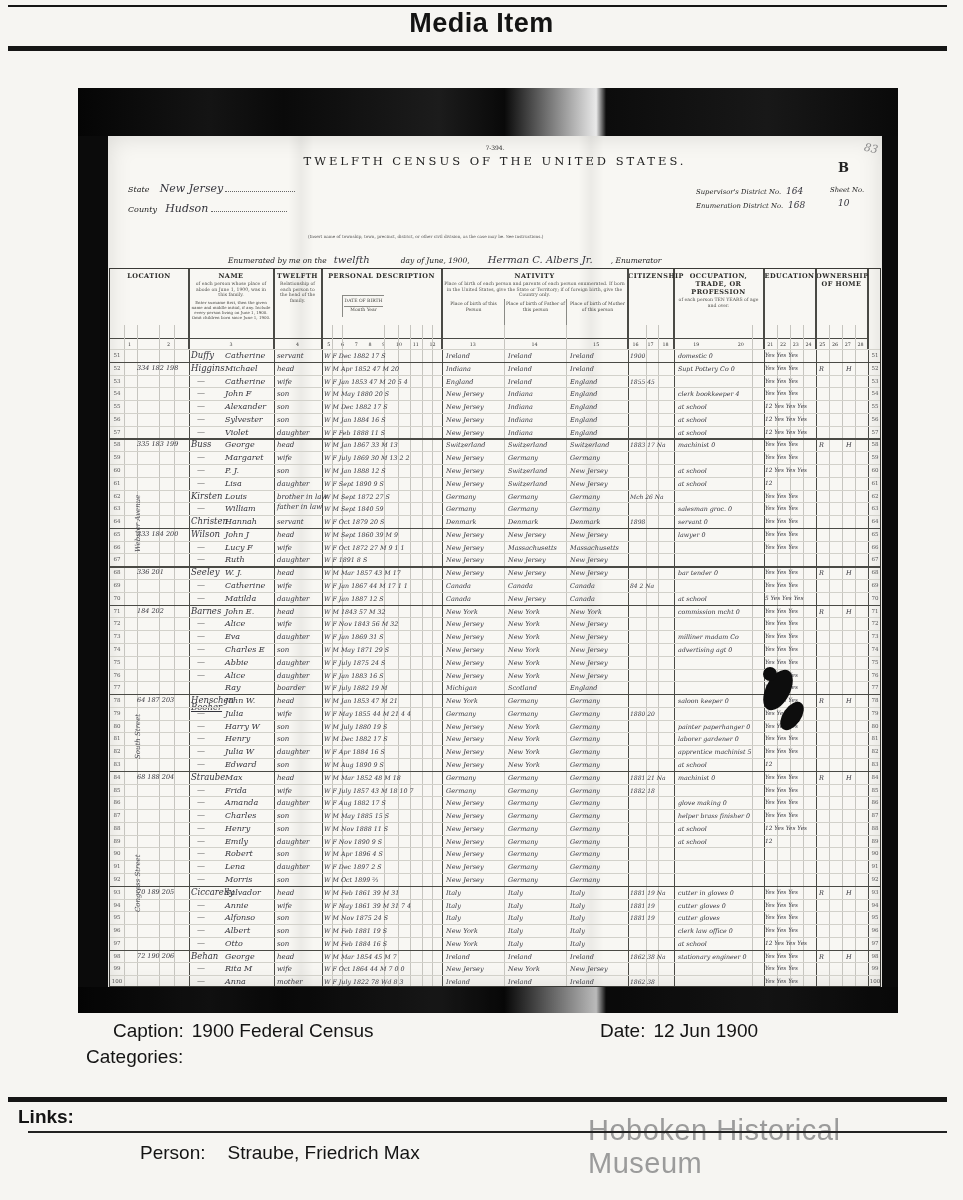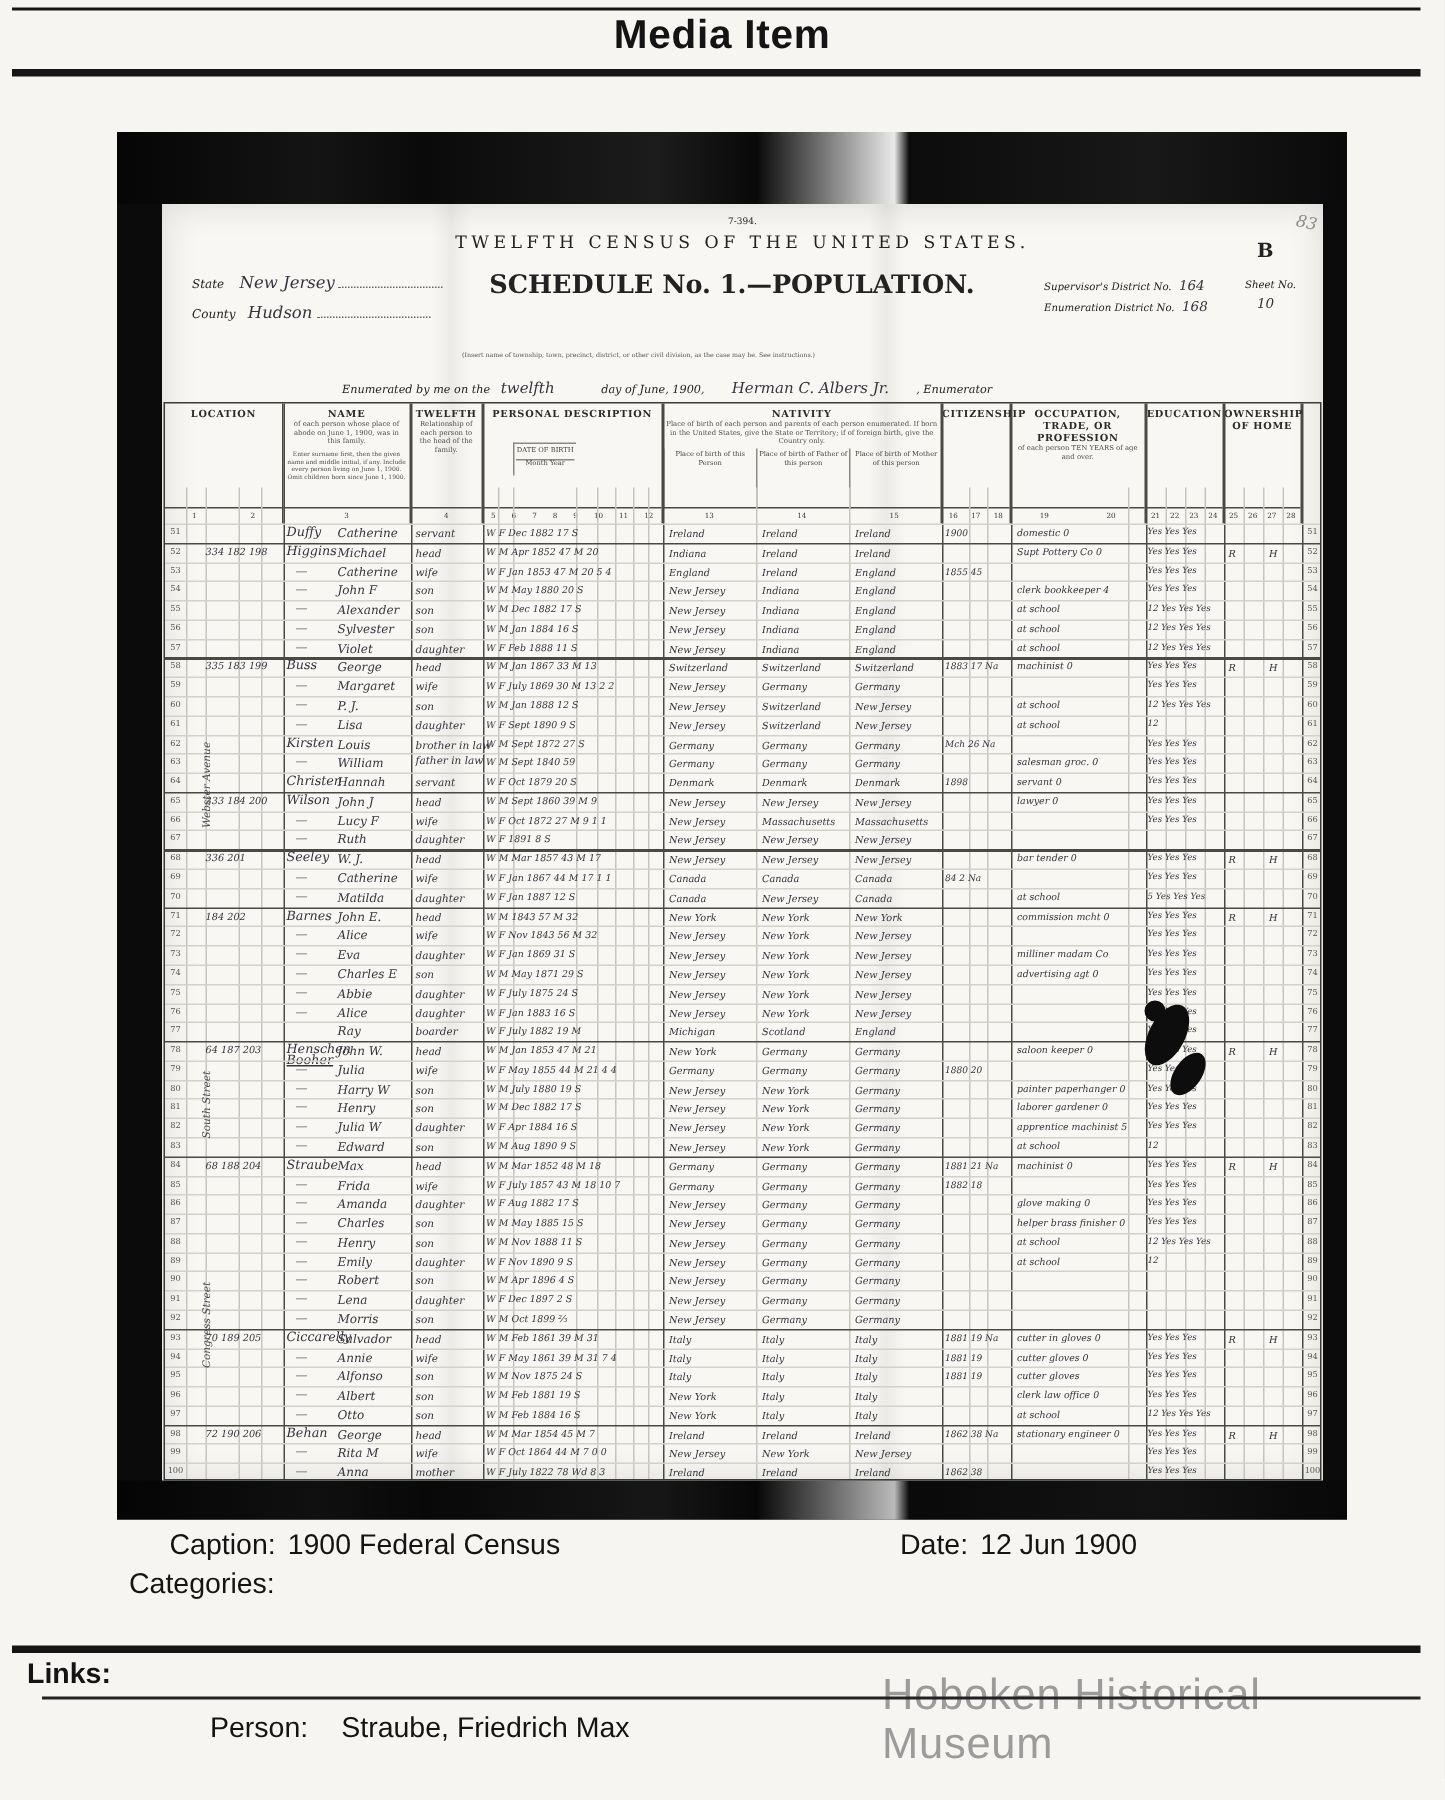--- a/index.html
+++ b/index.html
@@ -58,21 +58,20 @@
 
   <div class="scan">
     <div class="band top"></div>
     <div class="band bottom"></div>
     <div class="paper" id="paper">
       <div class="crease" style="left:180px;"></div>
       <div class="crease" style="left:470px;"></div>
 
       <div class="fl prt" style="left:0;top:8px;width:100%;text-align:center;font-size:6px;">7-394.</div>
       <div class="fl prt" style="left:0;top:18px;width:100%;text-align:center;font-size:11.5px;letter-spacing:3px;">TWELFTH CENSUS OF THE UNITED STATES.</div>
-      <div class="fl prt" style="left:160px;top:44px;width:440px;text-align:center;font-size:17px;font-weight:bold;">SCHEDULE No. 1.—POPULATION.</div>
 
       <div class="fl" style="left:20px;top:46px;font-size:8px;">
         <span class="prt" style="font-style:italic;">State</span>
         <span class="hw" style="font-size:11px;margin-left:8px;">New Jersey</span>
         <span class="dot" style="width:70px;"></span>
       </div>
       <div class="fl" style="left:20px;top:66px;font-size:8px;">
         <span class="prt" style="font-style:italic;">County</span>
         <span class="hw" style="font-size:11px;margin-left:6px;">Hudson</span>
         <span class="dot" style="width:76px;"></span>

